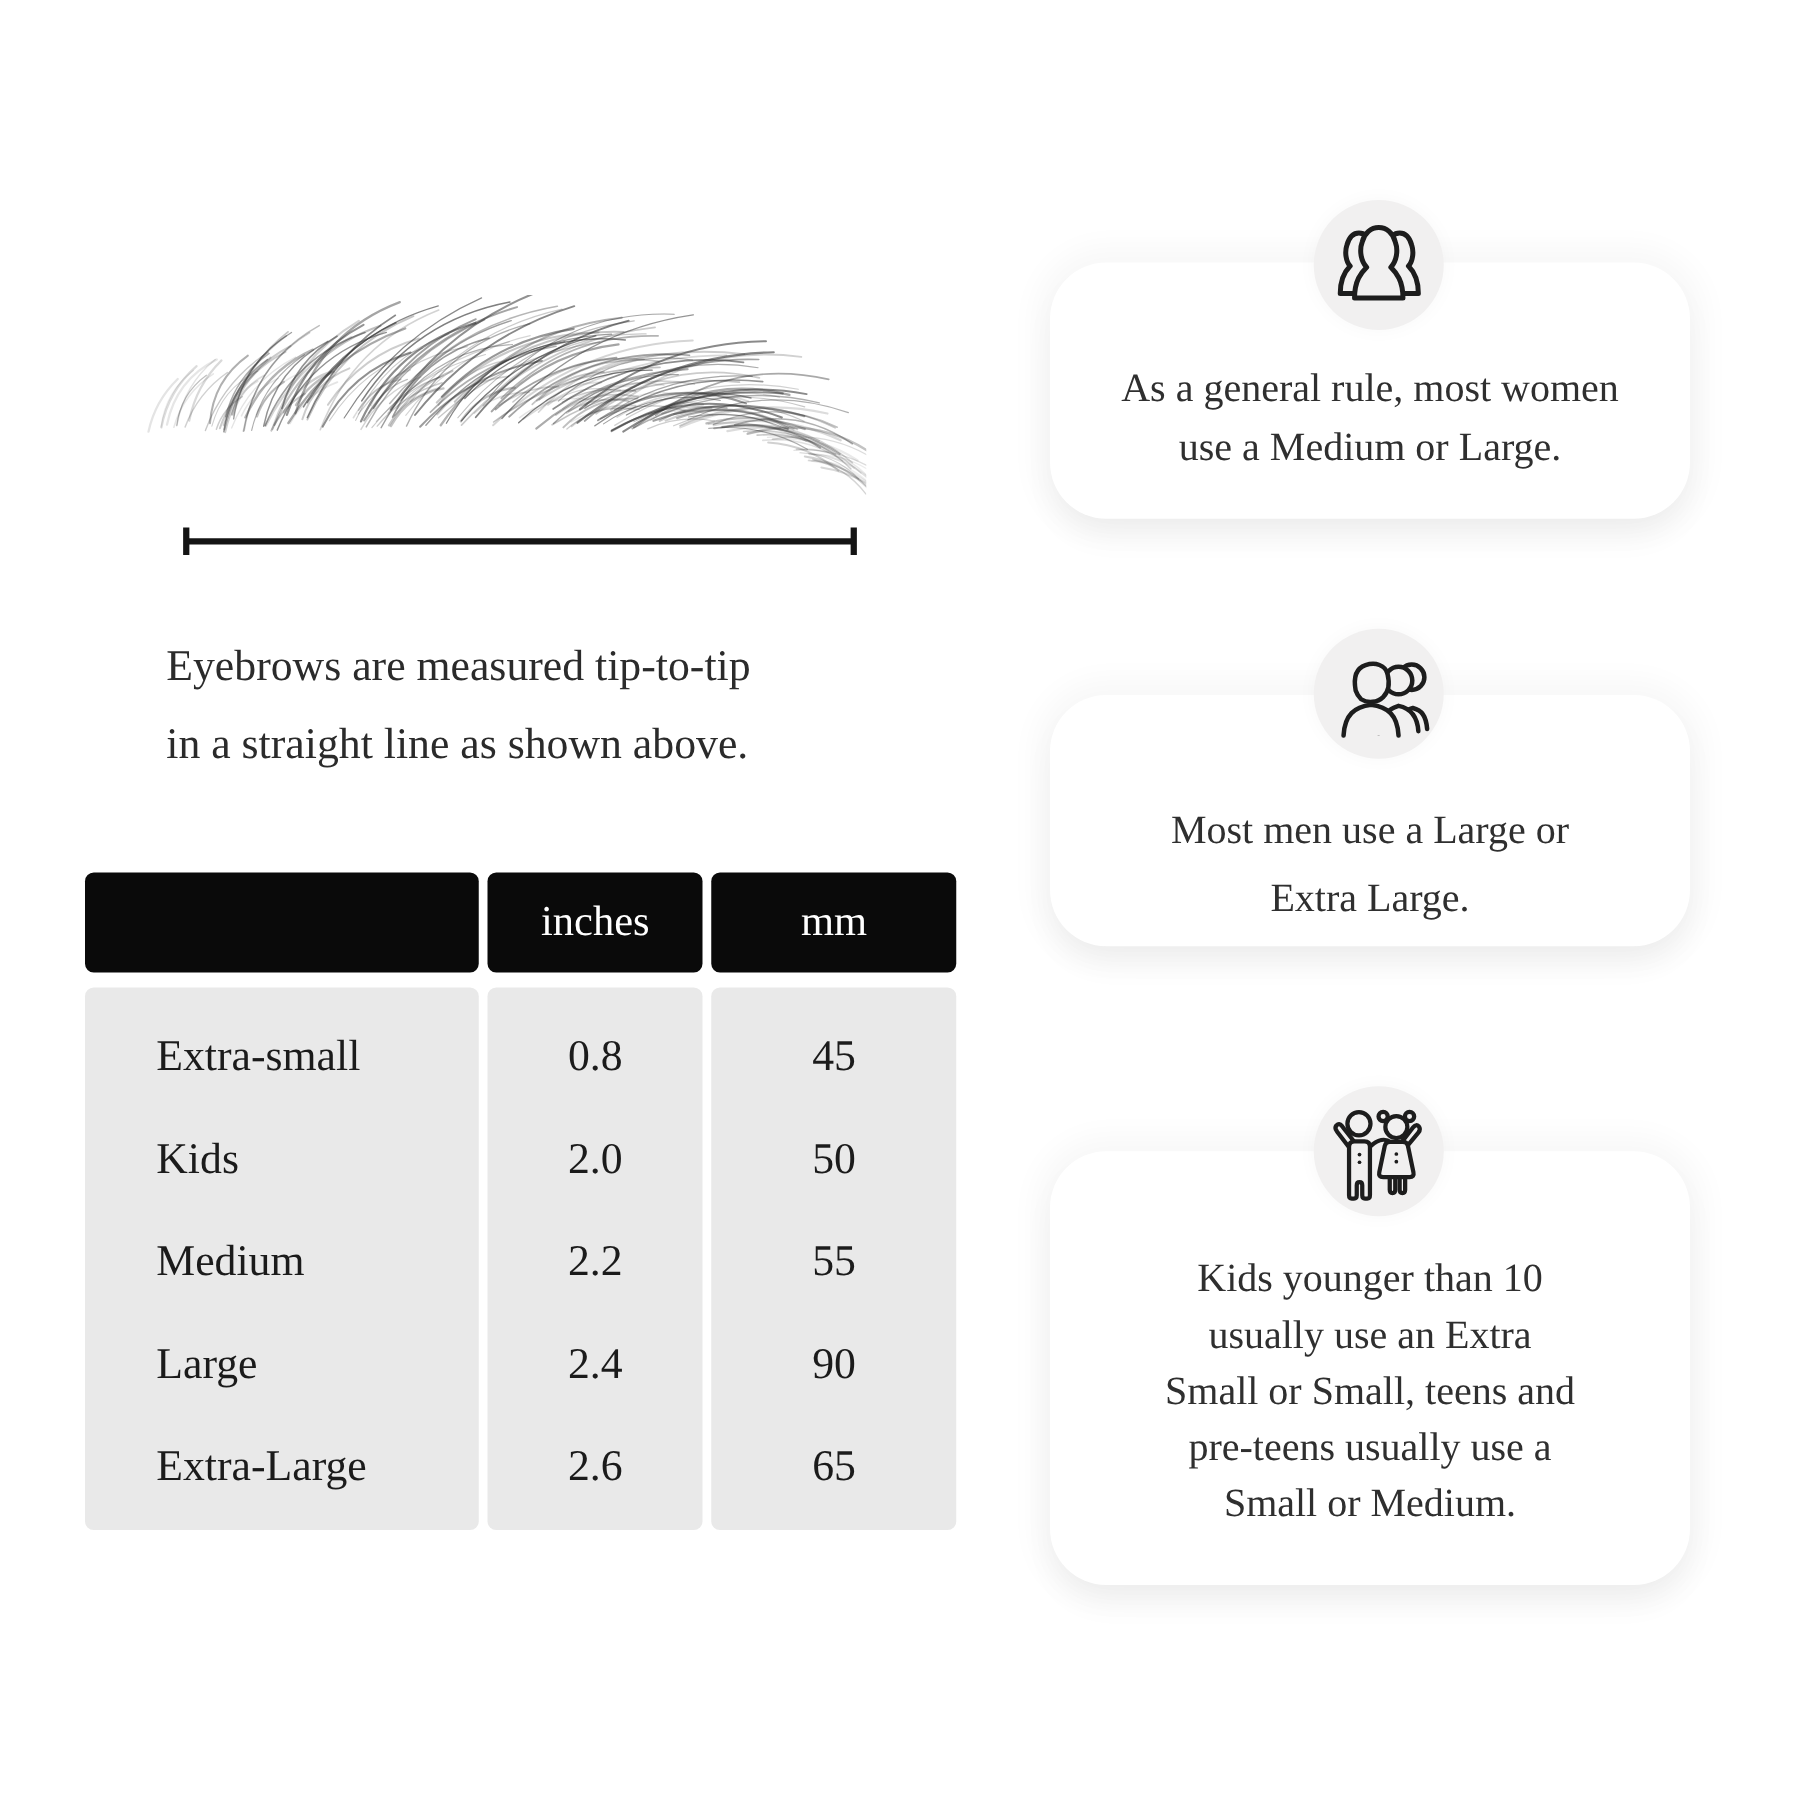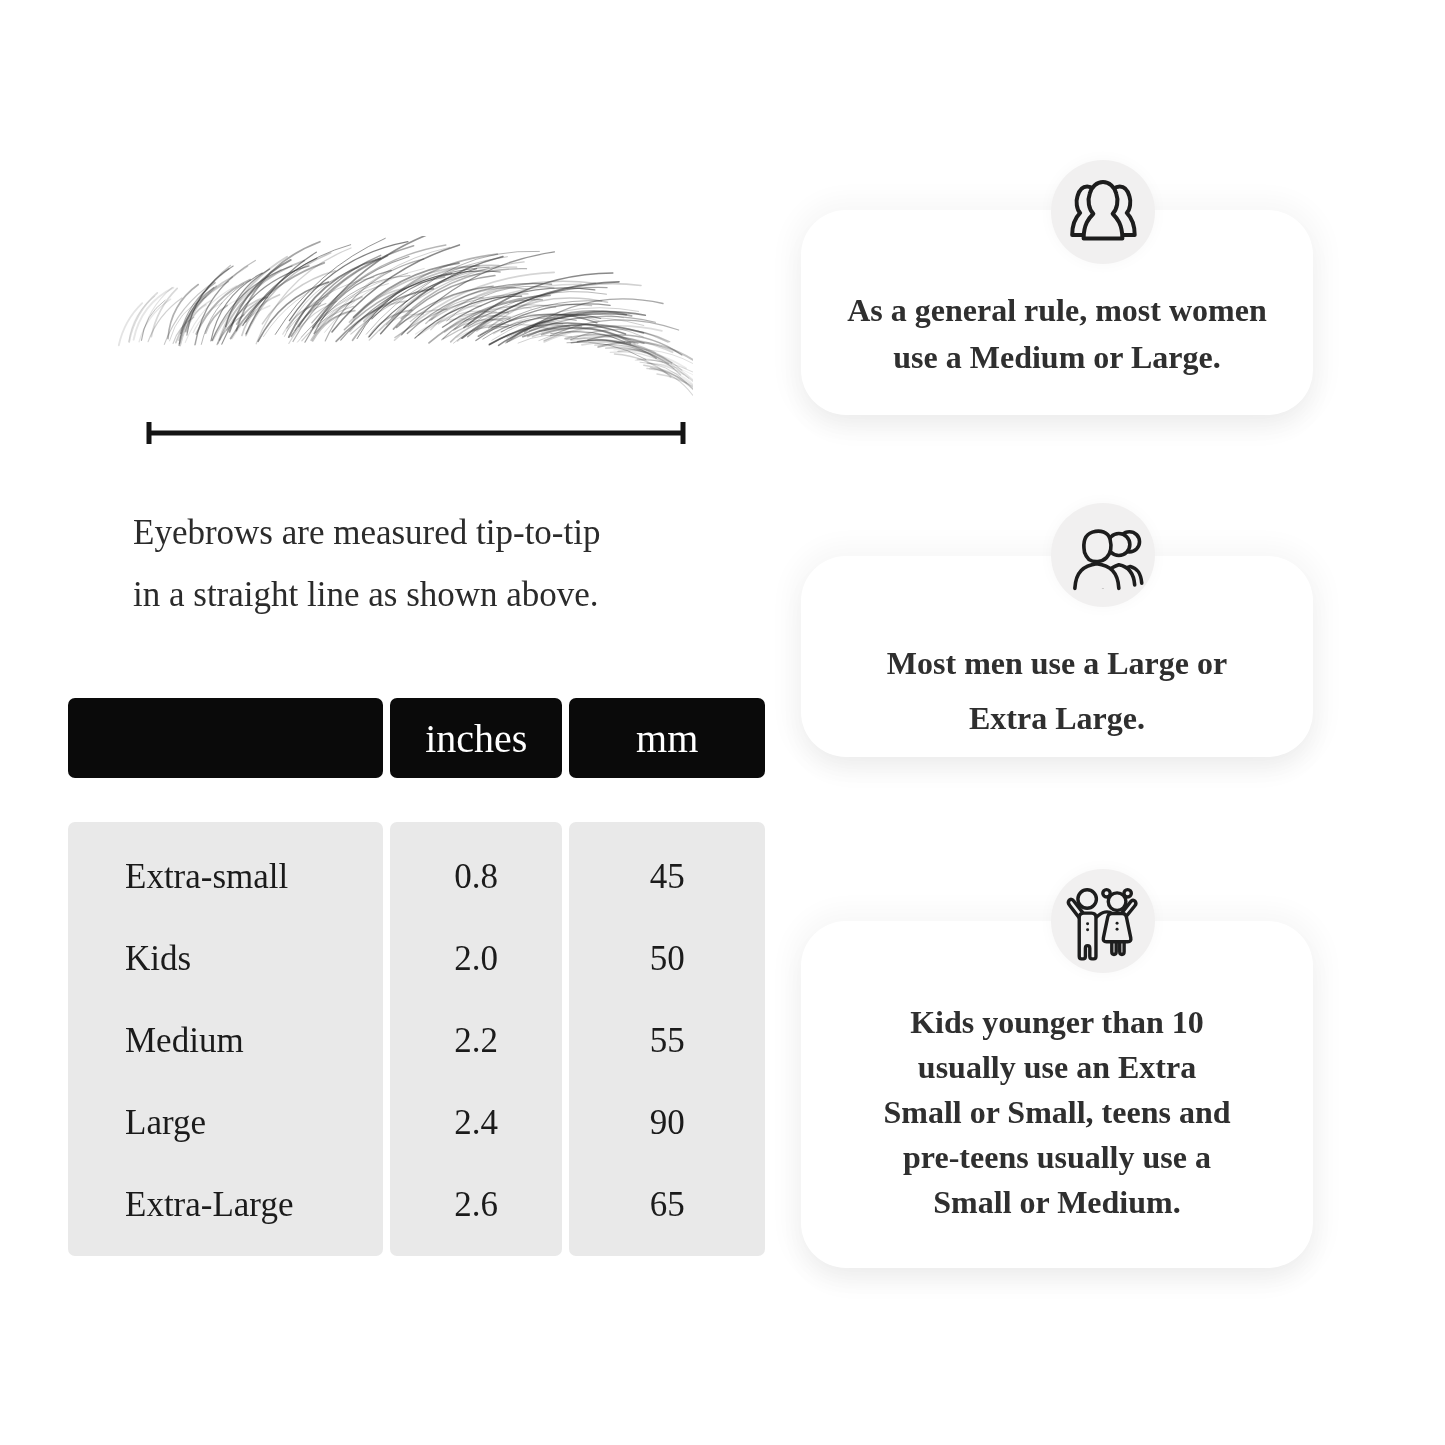--- a/index.html
+++ b/index.html
@@ -27,32 +27,32 @@
   .mline{position:absolute;left:145px;top:421px;width:542px;height:24px;}
   .mline svg{width:100%;height:100%;display:block;}
 
   
   .caption{position:absolute;left:133px;top:502px;width:600px;
     font-size:35px;line-height:62px;color:var(--caption-text);white-space:pre-line;}
 
   
   .thead{position:absolute;left:68px;top:698px;width:697px;height:80px;display:flex;gap:7px;}
   .th{background:var(--table-header-bg);color:var(--table-header-text);border-radius:7px;
-      display:flex;align-items:center;justify-content:center;font-size:40px;}
+      display:flex;align-items:center;justify-content:center;font-size:34px;}
   .c1{width:327px;} .c2{width:179px;} .c3{width:203px;}
-  .tbody{position:absolute;left:68px;top:790px;width:697px;height:434px;display:flex;gap:7px;margin-top:32px;}
+  .tbody{position:absolute;left:68px;top:790px;width:697px;height:434px;display:flex;gap:7px;}
   .tcol{background:var(--table-body-bg);border-radius:7px;display:flex;flex-direction:column;
         padding:14px 0 10px 0;box-sizing:border-box;font-size:35px;color:var(--table-text);}
   .tcell{flex:1;display:flex;align-items:center;}
   .tcol.labels .tcell{padding-left:57px;}
   .tcol.nums .tcell{justify-content:center;}
 
   
-  .card{position:absolute;left:801px;width:512px;background:var(--card-bg);border-radius:45px;
-        box-shadow:0 0 24px 12px rgba(0,0,0,0.030), 0 16px 30px -6px rgba(0,0,0,0.055);font-weight:bold;}
+  .card{position:absolute;left:840px;width:512px;background:var(--card-bg);border-radius:45px;
+        box-shadow:0 0 24px 12px rgba(0,0,0,0.030), 0 16px 30px -6px rgba(0,0,0,0.055);}
   .card1{top:210px;height:205px;}
   .card2{top:556px;height:201px;}
   .card3{top:921px;height:347px;}
   .card-text{width:100%;box-sizing:border-box;text-align:center;font-size:32px;
              color:var(--card-text);white-space:pre-line;}
   .card1 .card-text{padding-top:77px;line-height:47px;}
   .card2 .card-text{padding-top:80px;line-height:55px;}
   .card3 .card-text{padding-top:79px;line-height:45px;}
 
   .icon-circle{position:absolute;left:1051px;width:104px;height:104px;border-radius:50%;

